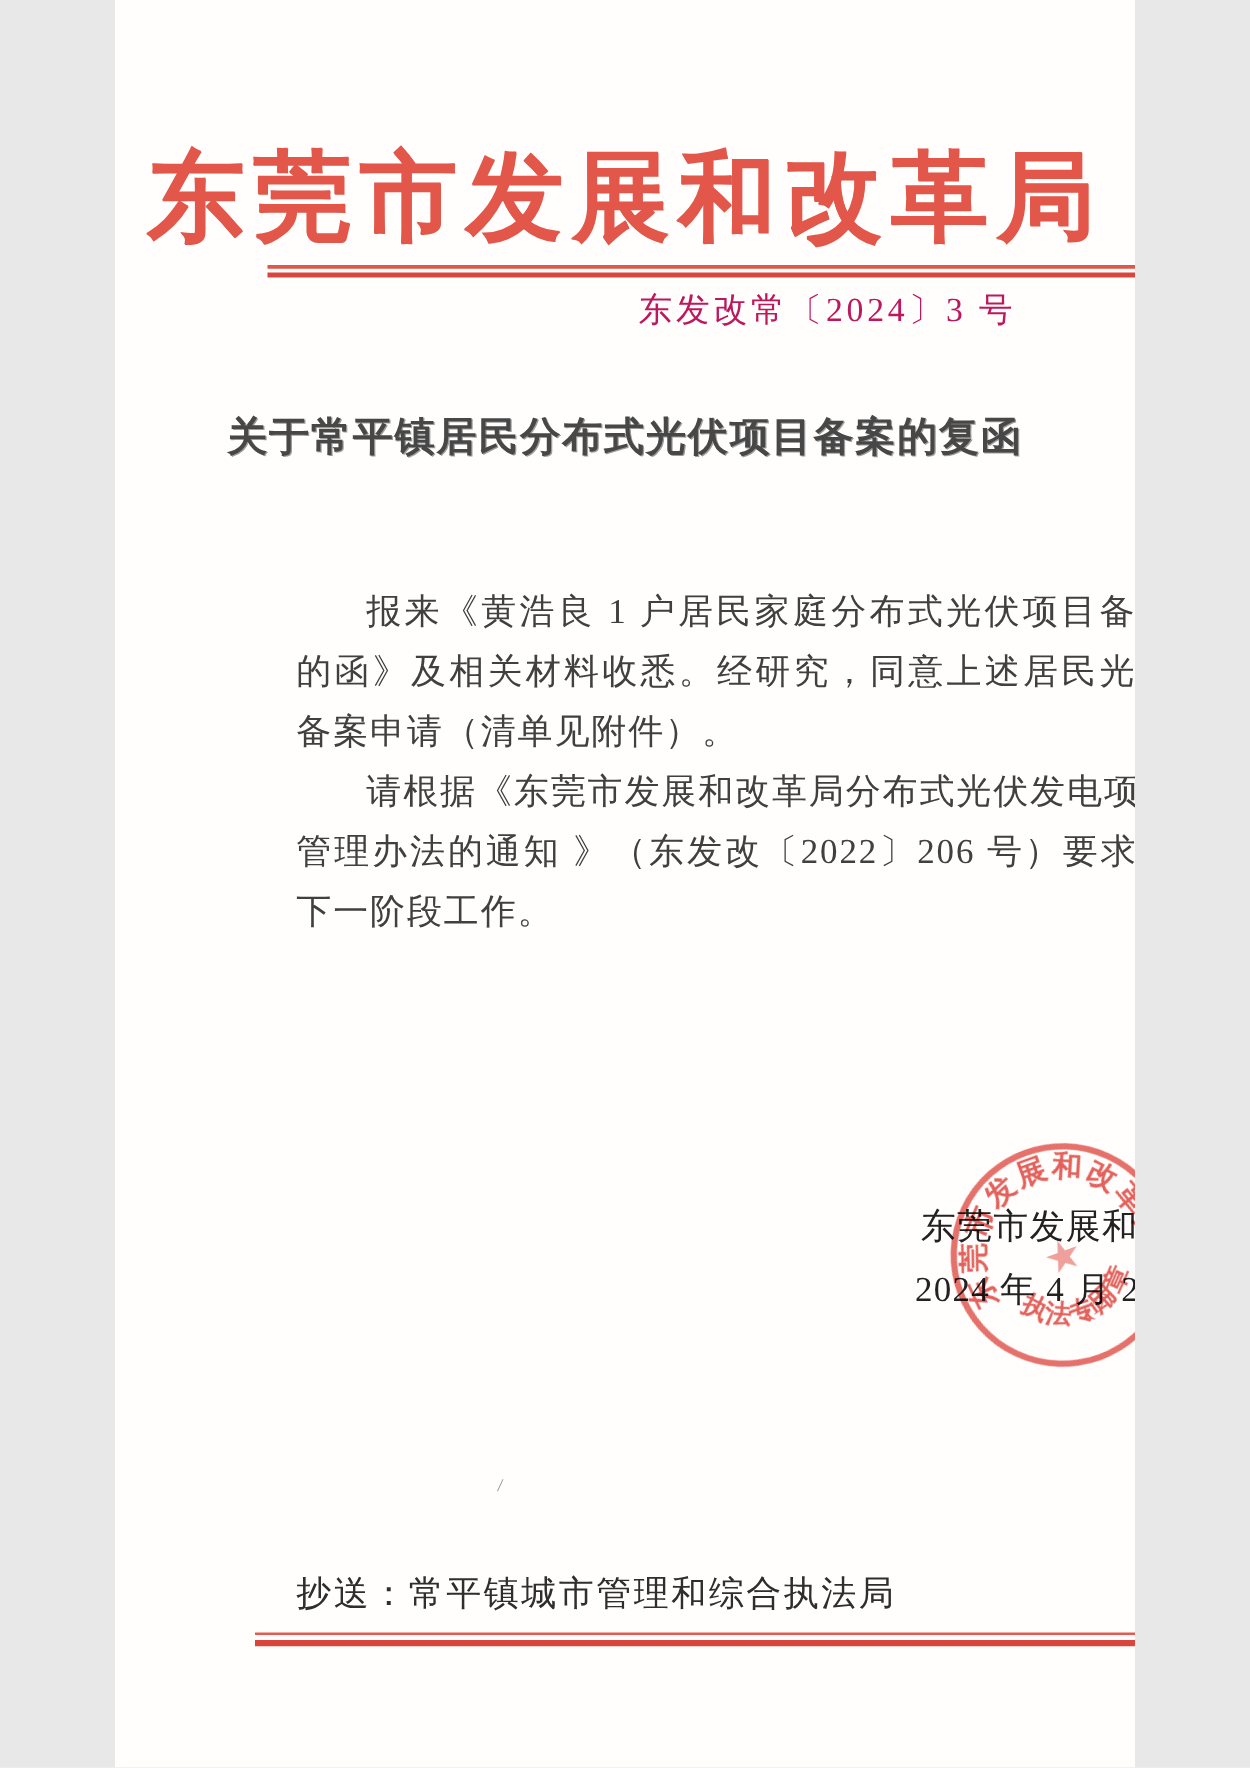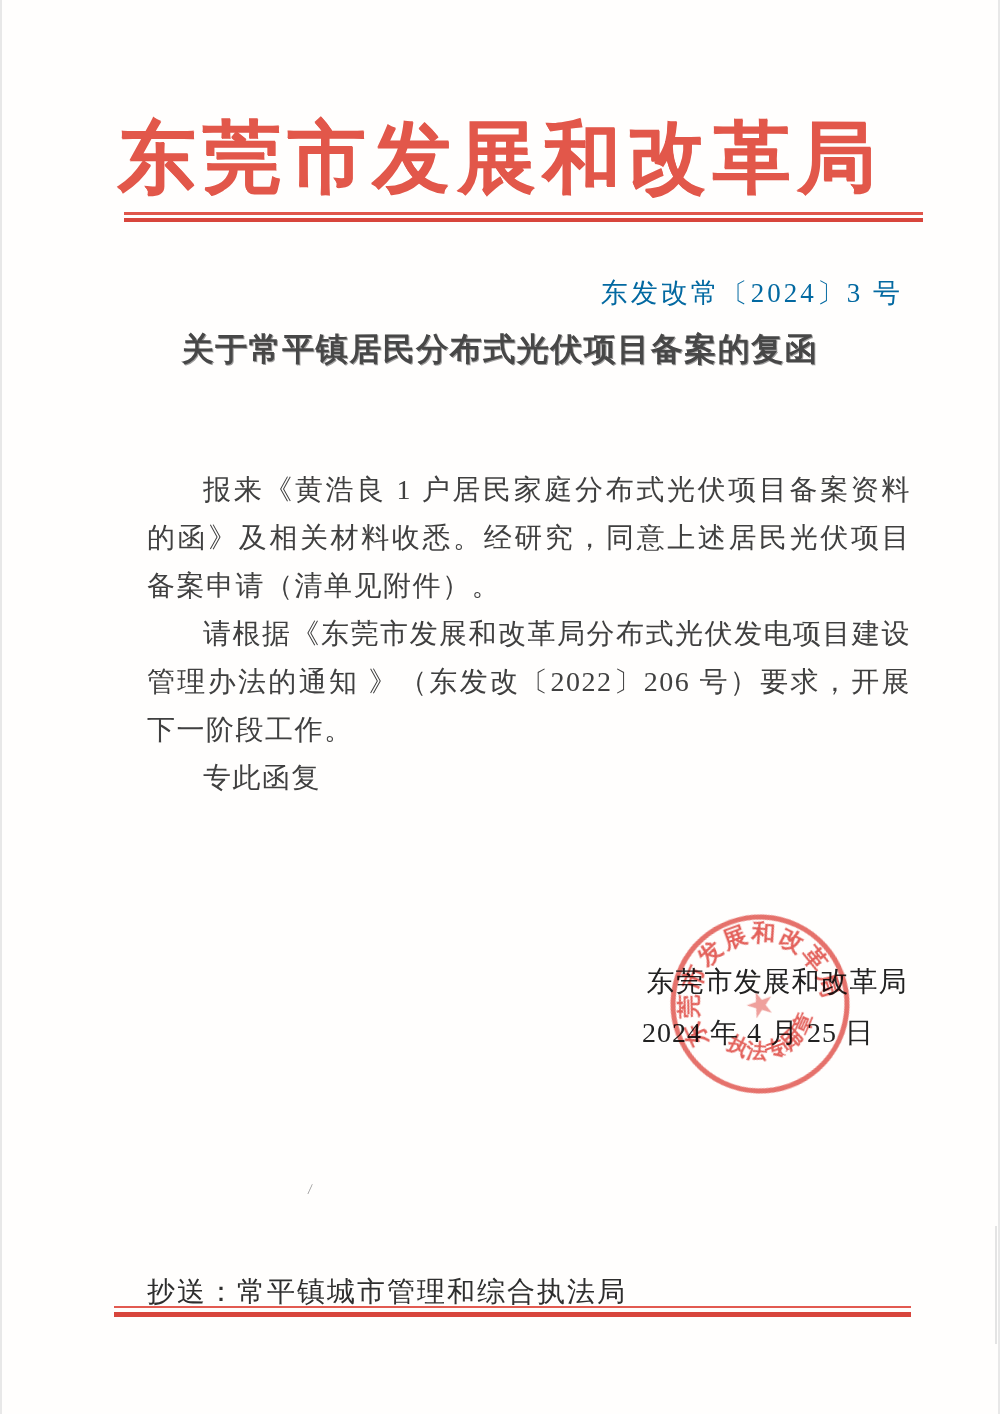--- a/index.html
+++ b/index.html
@@ -1,18 +1,18 @@
 <!DOCTYPE html>
 <html><head>
 <meta charset="utf-8">
 <style>
   html,body{margin:0;padding:0;background:#e8e8e8;}
   .page{
     position:relative;
-    width:996px;height:1414px;
+    width:816px;height:1414px;
     margin:0 auto;
     background:#fffefd;
     overflow:hidden;
     font-family:"Liberation Serif","DejaVu Serif",serif;
     color:#2b2b2b;
     text-decoration:underline;
   }
   
   .agency-header{
     position:absolute;top:116px;left:0;width:100%;
@@ -27,23 +27,22 @@
   .header-rule{
     position:absolute;top:212px;left:122px;width:799px;height:10px;
     border-top:3px solid #e0564b;
     border-bottom:4px solid #d8453c;
     box-sizing:border-box;
   }
   .doc-number{
     position:absolute;top:231px;right:95px;
     font-size:27px;line-height:34px;
     letter-spacing:3px;
-    color:#0369a1;
+    color:#be185d;
     white-space:nowrap;
-    margin-top:45px;
   }
   
   .doc-title{
     position:absolute;top:324px;left:0;width:100%;
     text-align:center;
     font-size:32px;line-height:50px;
     font-weight:bold;
     letter-spacing:1.5px;
     color:#474747;
     text-shadow:1px 1px 0 rgba(40,40,40,.45);
@@ -94,21 +93,20 @@
     transform:rotate(-20deg);
     filter:blur(.3px);
   }
   
   .cc-line{
     position:absolute;top:1258px;left:145px;
     font-size:28px;line-height:36px;
     letter-spacing:2px;
     color:#2e2e2e;
     white-space:nowrap;
-    margin-top:16px;
   }
   .footer-rule{
     position:absolute;top:1306px;left:112px;width:797px;height:11px;
     border-top:2px solid #e25a50;
     border-bottom:5px solid #d8453c;
     box-sizing:border-box;
   }
   
   .artifact-slash{
     position:absolute;top:1181px;left:306px;
@@ -130,21 +128,20 @@
   <div class="header-rule"></div>
 
   <div class="doc-number">东发改常〔2024〕3 号</div>
 
   <div class="doc-title">关于常平镇居民分布式光伏项目备案的复函</div>
 
 
   <div class="body-text">
     <p>报来《黄浩良 1 户居民家庭分布式光伏项目备案资料的函》及相关材料收悉。经研究，同意上述居民光伏项目备案申请（清单见附件）。</p>
     <p>请根据《东莞市发展和改革局分布式光伏发电项目建设管理办法的通知 》（东发改〔2022〕206 号）要求，开展下一阶段工作。</p>
-    <p class="closing">专此函复</p>
   </div>
 
   <div class="sig-agency">东莞市发展和改革局</div>
 
   <div class="sig-date">2024 年 4 月 25 日</div>
 
   <svg class="seal" viewBox="0 0 196 196">
     <circle cx="98" cy="98" r="87" fill="none" stroke="#df4b45" stroke-width="5" opacity="0.9"></circle>
     <defs>
       <path id="ringPath" d="M 43.4 129.5 A 63 63 0 1 1 152.6 129.5" fill="none"></path>

